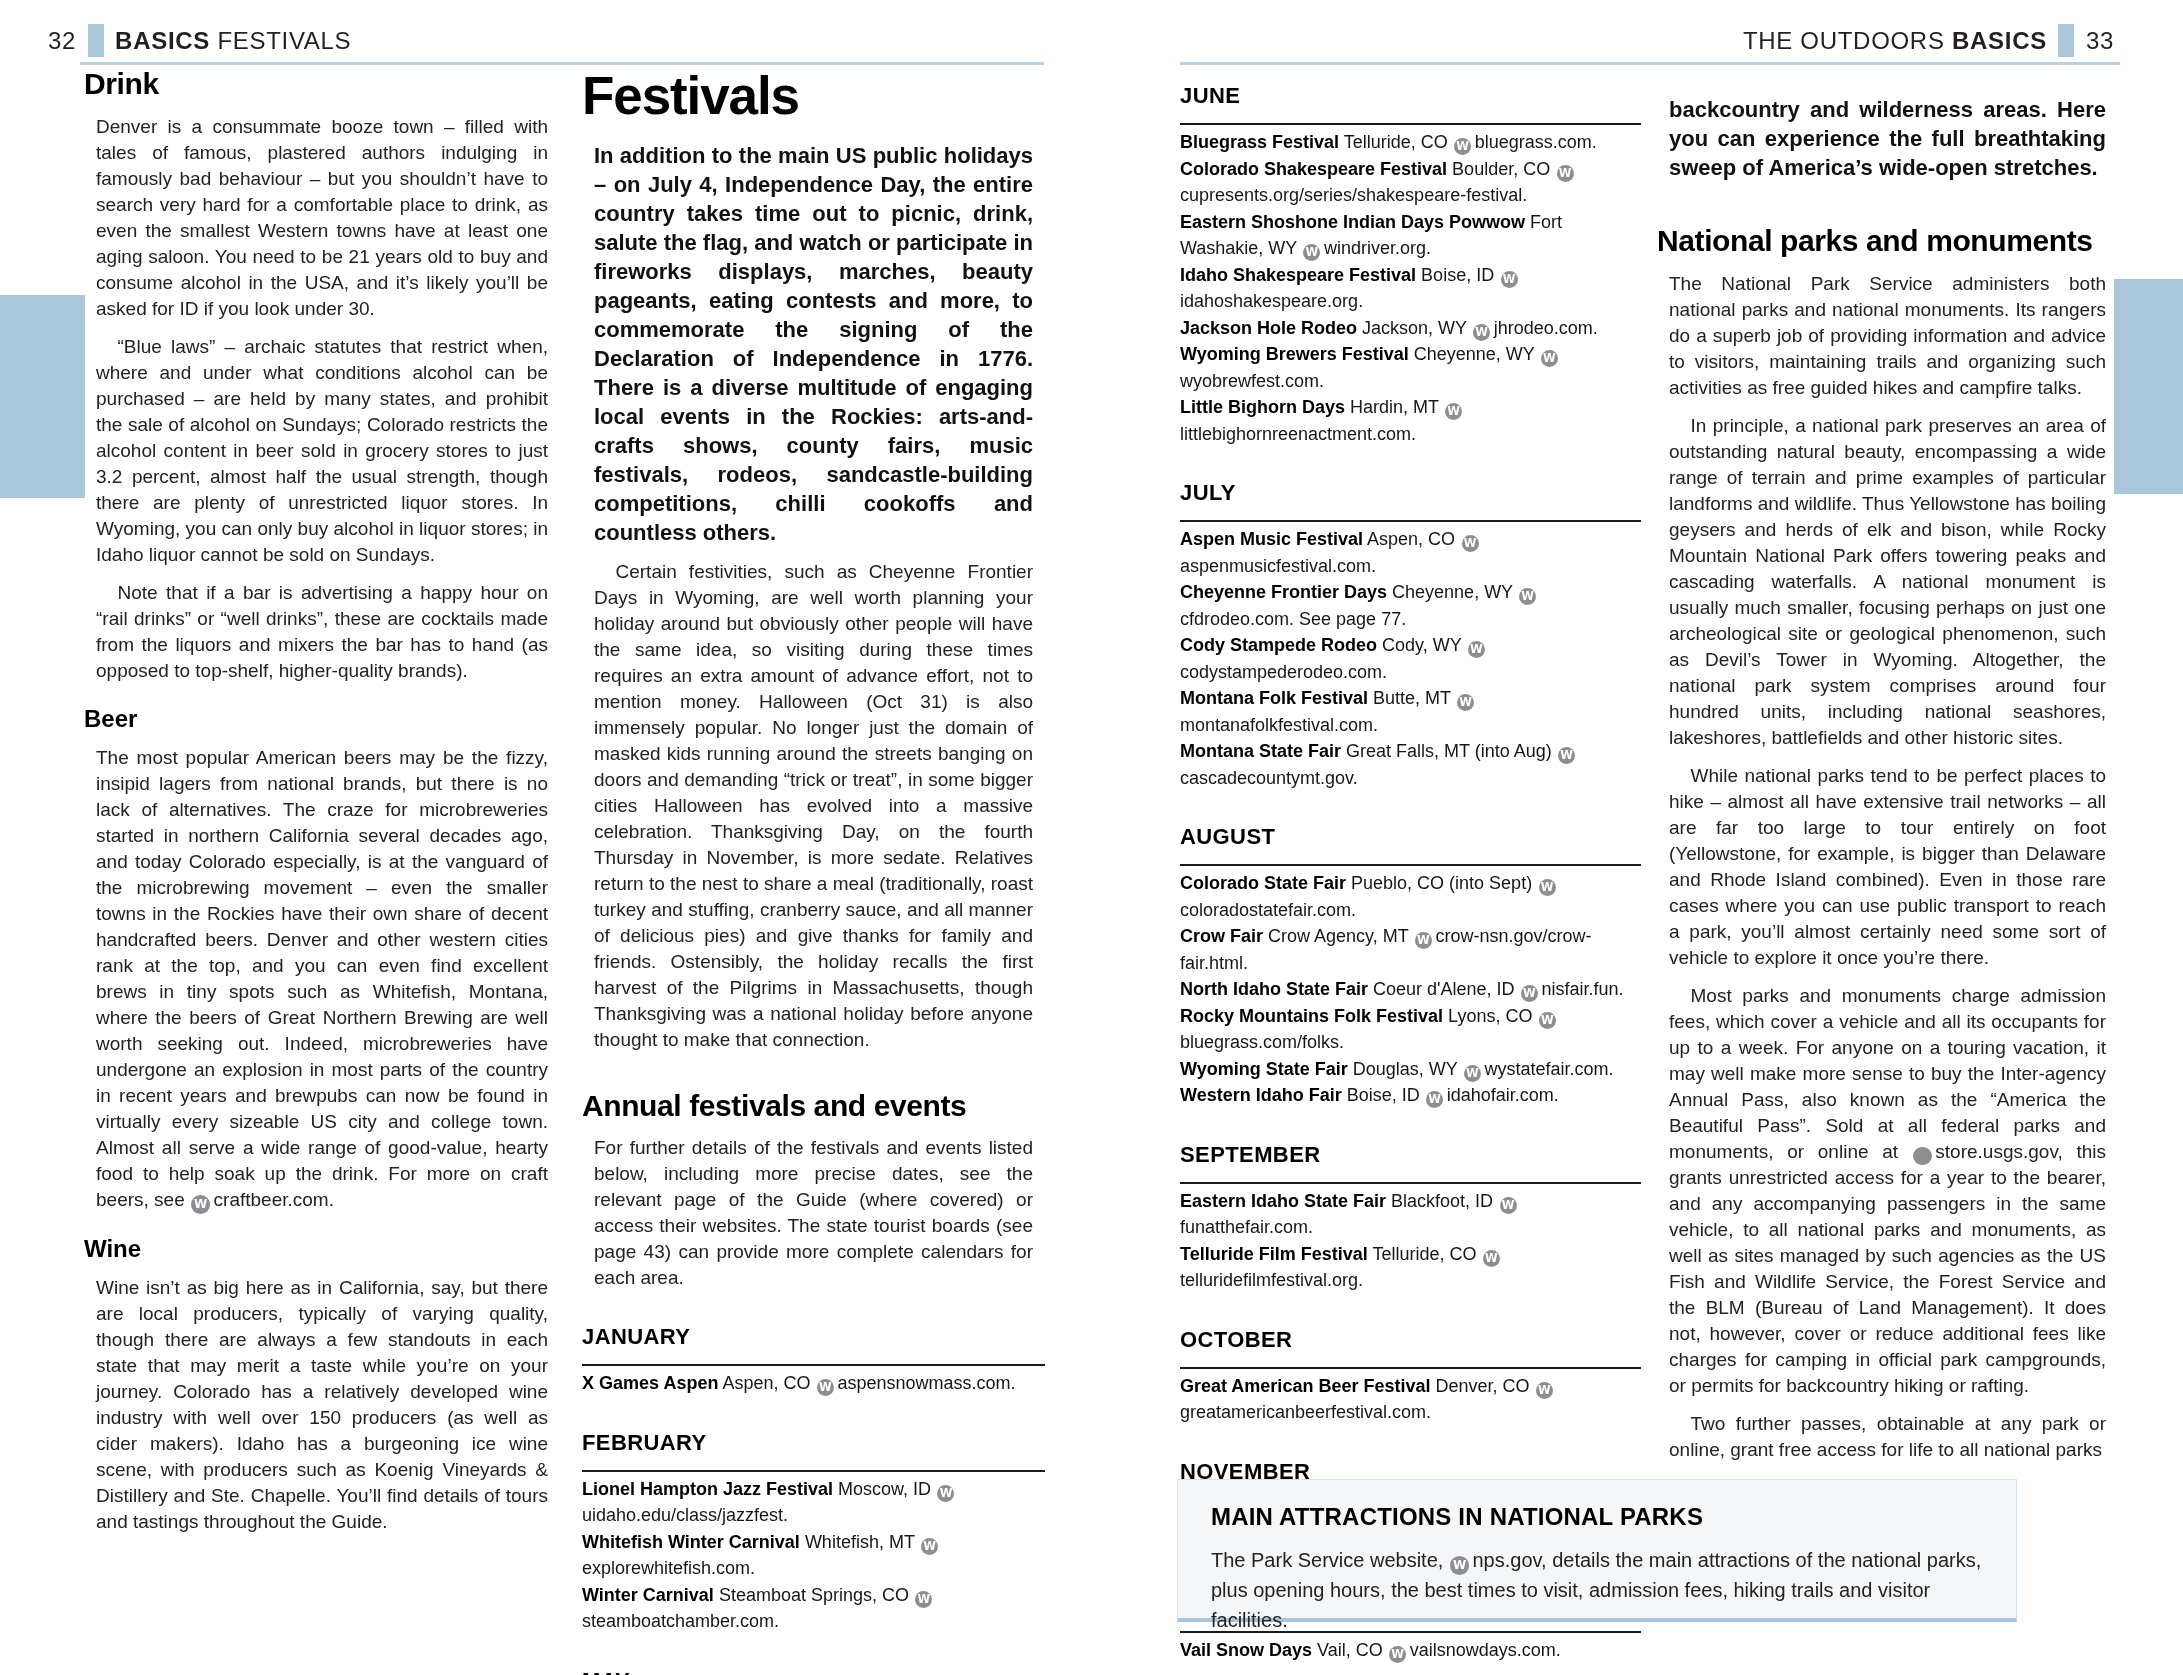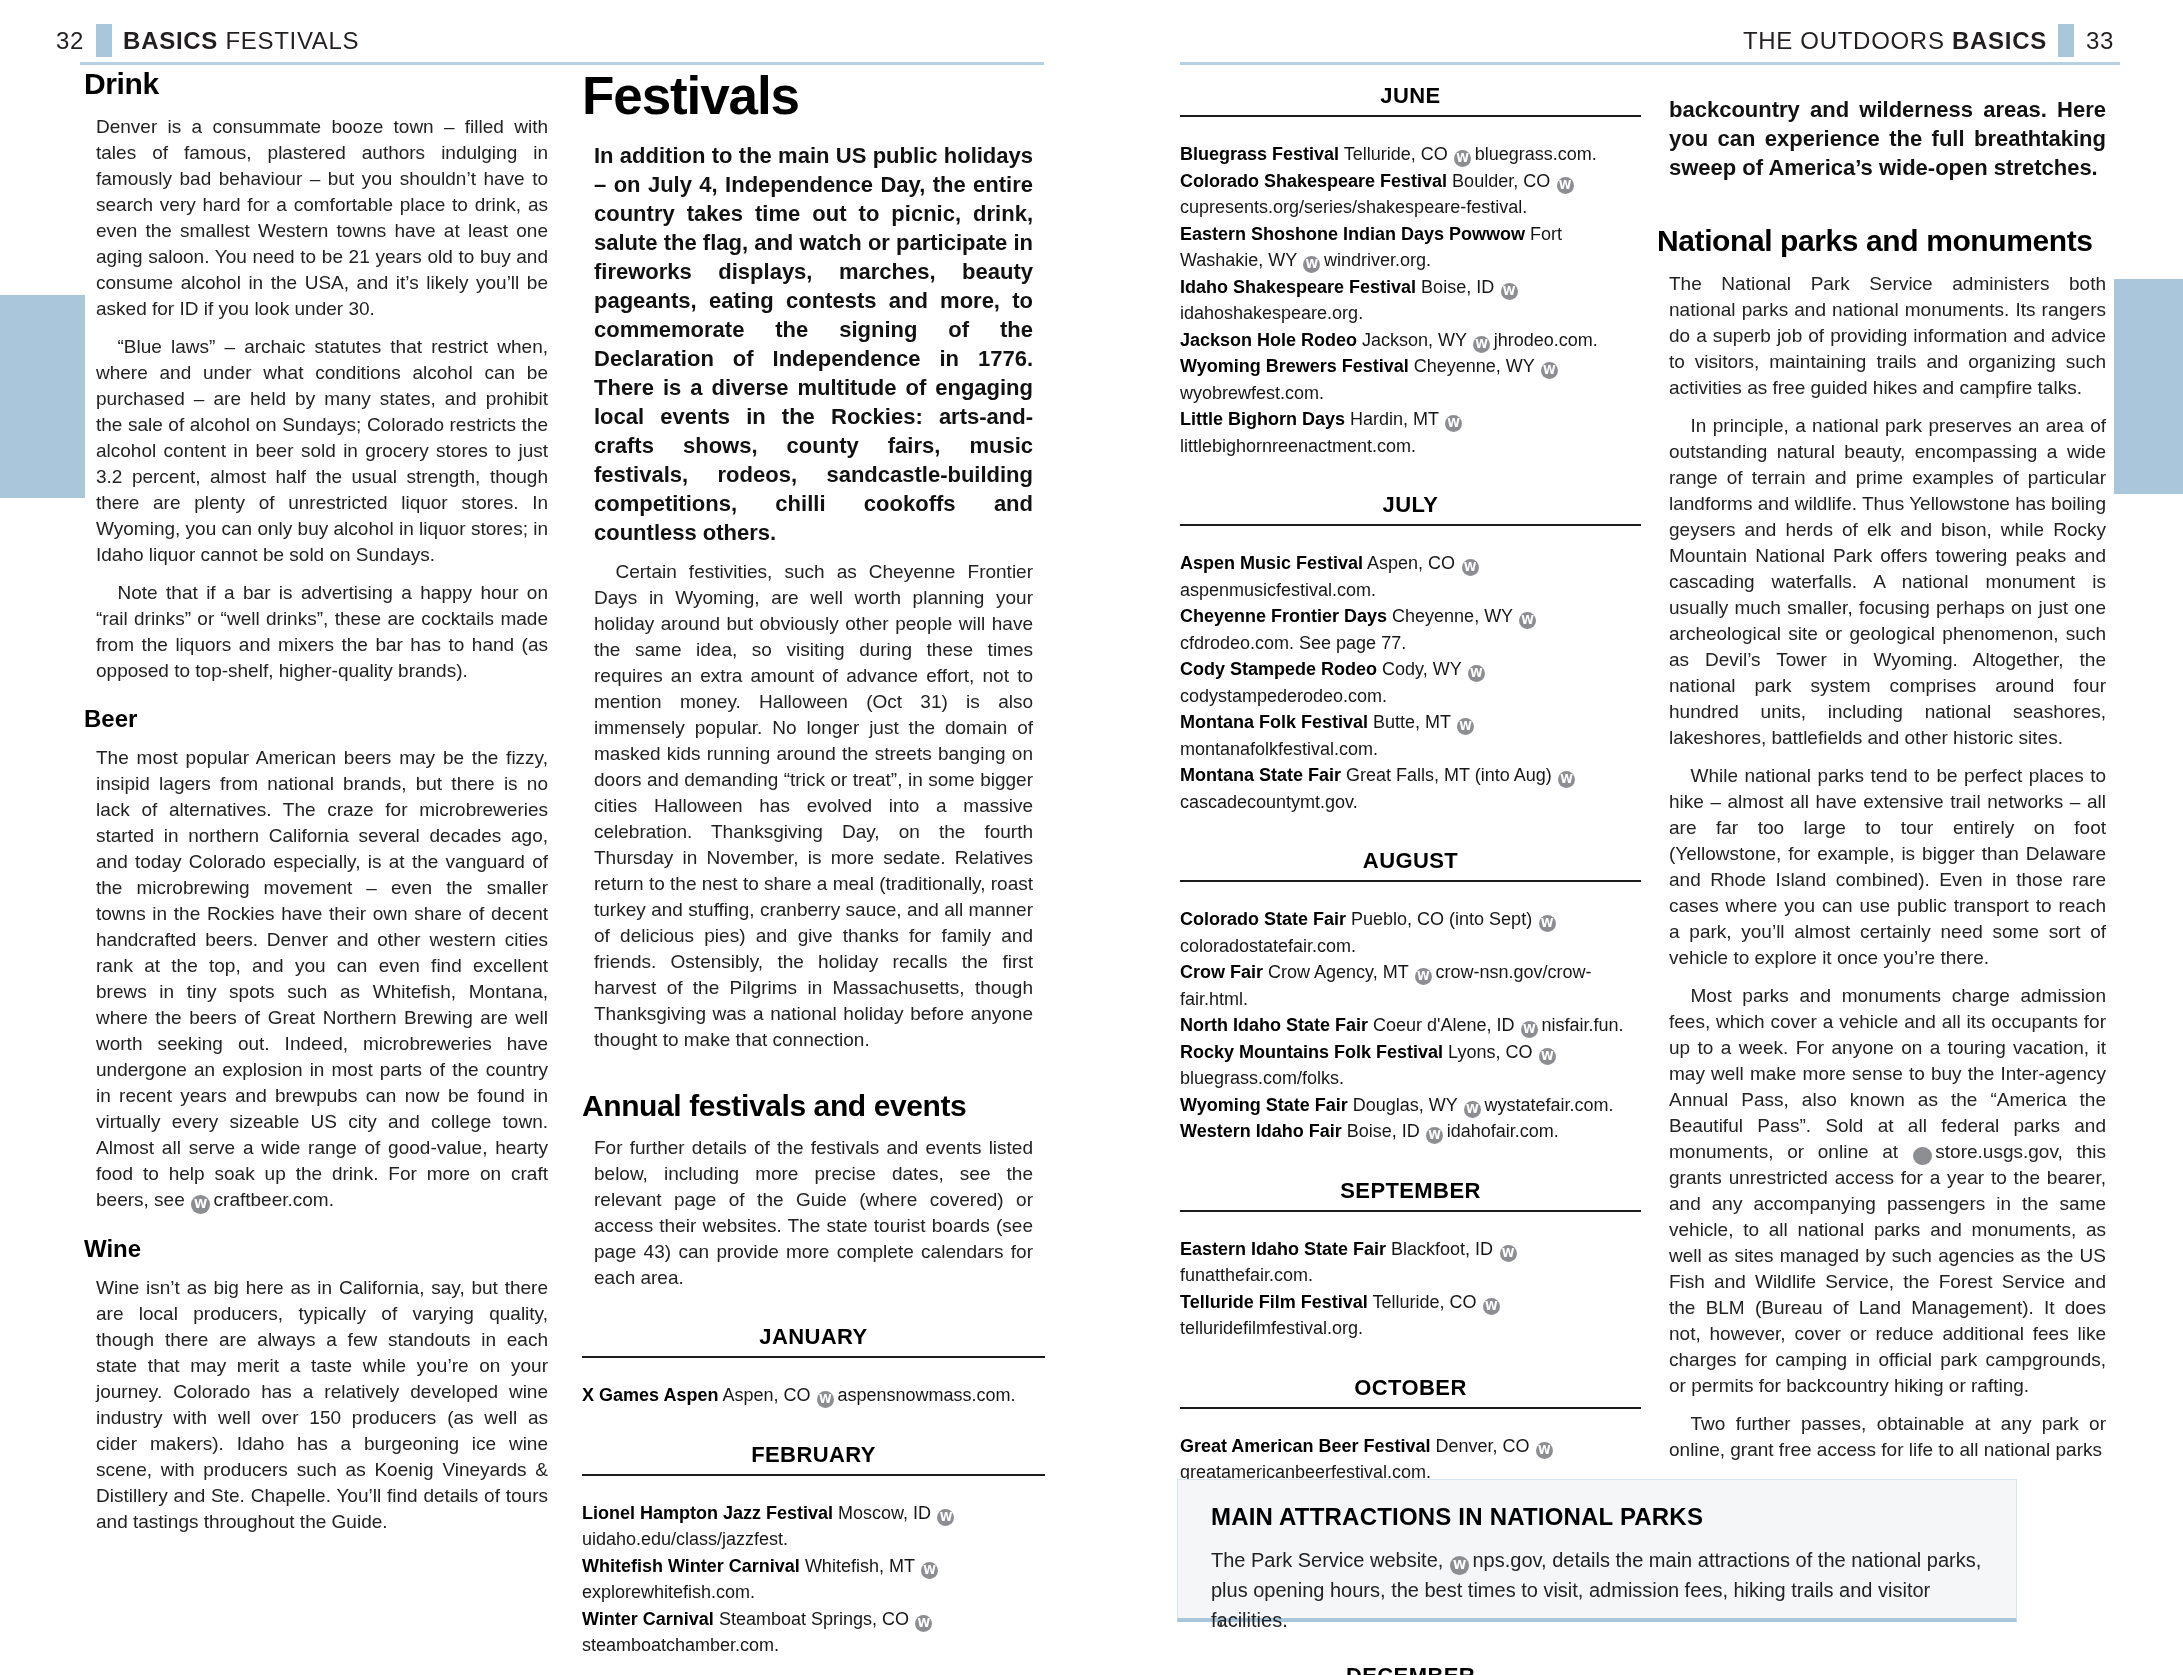--- a/index.html
+++ b/index.html
@@ -6,43 +6,43 @@
   html, body { margin:0; padding:0; background:#e9e9e9; }
   #page {
     position:relative; width:2183px; height:1676px; background:#ffffff;
     font-family:"Liberation Sans","DejaVu Sans",sans-serif; color:#212123; overflow:hidden;
   }
   
   .pagehead { position:absolute; top:24px; display:flex; align-items:center; gap:11.5px;
               font-size:24px; letter-spacing:0.7px; color:#231f20; white-space:nowrap; }
   .pagehead .bold { font-weight:700; }
   .headtab { display:inline-block; width:16px; height:33px; background:#a9c6db; }
-  #head-left { left:56px; }
+  #head-left { left:48px; }
   #head-right { right:69px; }
   .hrule { position:absolute; top:62px; height:2.9px; background:#b7d1e2; }
   #rule-left { left:80px; width:964px; }
   #rule-right { left:1180px; width:940px; }
   
   .sidetab { position:absolute; background:#a9c6db; }
   #tab-left { left:0; top:295px; width:85px; height:203px; }
   #tab-right { left:2114px; top:279px; width:70px; height:215px; }
   
   .col { position:absolute; }
   #col1 { left:84px;  top:68px; width:476px; }
   #col2 { left:582px;  top:69px;  width:463px; }
   #col3 { left:1180px; top:83px; width:461px; }
   #col4 { left:1657px; top:83px; width:461px; }
   h2.big { font-size:53px; font-weight:800; letter-spacing:-1.1px; color:#000; margin:0 0 18.6px; line-height:1.0; }
   h3.sub { font-size:30px; font-weight:700; color:#000; margin:0 0 14.3px; letter-spacing:-0.4px; line-height:1.05; }
   h4.small { font-size:24px; font-weight:700; color:#000; margin:21.5px 0 8.6px; }
   p.body { margin:12px; font-size:19px; line-height:26px; text-align:justify; color:#222; }
   p.indent { text-indent:21.5px; }
   p.intro { margin:12px; font-size:22px; line-height:29px; font-weight:700; text-align:justify; color:#111; }
-  .mh { font-size:22px; font-weight:700; color:#000; letter-spacing:0.4px; margin:33px 0 24px;
-        padding-bottom:6px; border-bottom:2.1px solid #1b1b1b;text-align:center; }
+  .mh { font-size:22px; font-weight:700; color:#000; letter-spacing:0.4px; margin:33px 0 4px;
+        padding-bottom:14px; border-bottom:2.1px solid #1b1b1b; }
   .col .month:first-child .mh { margin-top:0; }
   p.entry { margin:0; font-size:18px; line-height:26.5px; text-align:left; color:#161616; }
   p.entry b { font-weight:700; color:#000; }
   .wicon { display:inline-block; width:18.6px; height:18.6px; border-radius:50%; background:#8d8e91;
            color:#fff; font-size:12px; font-weight:700; line-height:18.6px; text-align:center;
            vertical-align:-2.1px; margin:0 3.6px 0 1.4px; font-family:"DejaVu Sans",sans-serif; }
   p.entry .wicon { width:17px; height:17px; line-height:17px; font-size:11.5px; }
   #col4 .sub { margin-top:43px; }
   .infobox { position:absolute; left:1177px; top:1479px; width:840px; height:143px;
              background:#f4f6f8; border:1.4px solid #d6e3ec; border-bottom:4.3px solid #a9c6db;

